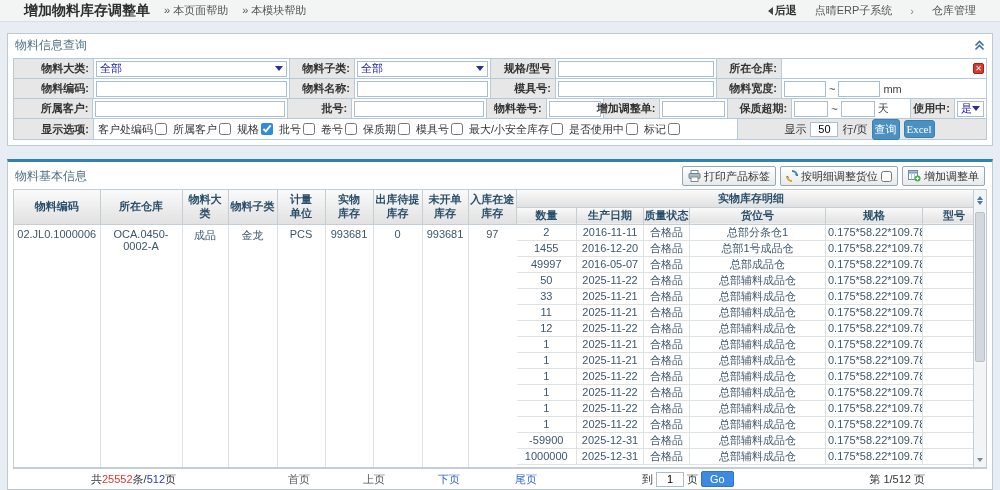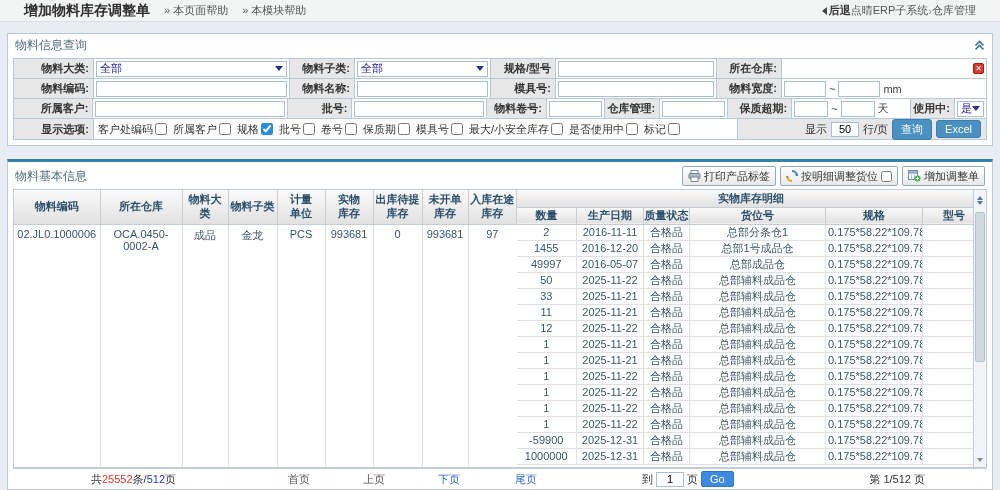--- a/index.html
+++ b/index.html
@@ -10,21 +10,21 @@
     font-size:11px;
     color:#333;
   }
   
   .topbar {
     height:22px; background:#f3f4f4; border-bottom:1px solid #dcdfe1;
     display:flex; align-items:center; padding:0 24px;
   }
   .topbar .title { font-size:14px; font-weight:bold; color:#2f2f2f; }
   .topbar .helplink { margin-left:14px; color:#555; font-size:11px; text-decoration:none; cursor:pointer; }
-  .topbar .right { margin-left:auto; display:flex; align-items:center; gap:0; color:#555; }
+  .topbar .right { margin-left:auto; display:flex; align-items:center; gap:18px; color:#555; }
   .topbar .back { font-weight:bold; color:#333; cursor:pointer; display:flex; align-items:center; gap:2px;}
   .tri-left { width:0; height:0; border-top:4px solid transparent; border-bottom:4px solid transparent; border-right:5px solid #444; display:inline-block; }
   .crumb { color:#555; cursor:pointer; }
   .crumb-sep { color:#888; }
 
   
   .panel { background:#fff; border:1px solid #bccad5; margin:0 7px; }
   .qpanel { margin-top:11px; }
   .mpanel { margin-top:13px; border-top:3px solid #3183ab; }
   .panel-head { display:flex; align-items:center; padding:3px 7px 2px; }
@@ -43,24 +43,24 @@
   .txt.small { width:42px; }
   .selectbox { height:16px; border:1px solid #a9bfcf; background:#fff; width:100%;
     display:flex; align-items:center; justify-content:space-between; padding:0 3px; color:#1a1aa6; cursor:pointer; }
   .chev-down { width:0; height:0; border-left:4px solid transparent; border-right:4px solid transparent; border-top:5px solid #27318f; }
   .unit { margin:0 3px; color:#444; }
   .redicon { width:11px; height:11px; background:#d43a2f; border:1px solid #a82015; border-radius:2px;
     color:#fff; font-size:8px; line-height:10px; text-align:center; margin-left:auto; cursor:pointer; flex:0 0 11px;}
   .optcell { background:#fff; gap:6px; padding-left:4px; flex-wrap:nowrap; overflow:hidden;}
   .opt { display:inline-flex; align-items:center; gap:2px; white-space:nowrap; }
   .opt input { width:12px; height:12px; accent-color:#2d8ce0; cursor:pointer; }
-  .pagesize-cell { background:#e7e7e7; justify-content:flex-end; gap:4px; padding-right:5px; }
+  .pagesize-cell { background:#e7e7e7; justify-content:center; gap:4px; padding-right:5px; }
   .pagesize-input { width:28px; height:15px; border:1px solid #a9bfcf; text-align:center; font-size:11px; }
   .btn-blue { background:#4a90c0; border:1px solid #3a7fae; color:#fff; border-radius:3px;
-    padding:2px 8px; font-size:11px; cursor:pointer; font-family:Liberation Sans, sans-serif; }
+    padding:2px 2px; font-size:11px; cursor:pointer; font-family:Liberation Serif, serif; }
 
   
   .mpanel .panel-head { padding:4px 7px 3px; }
   .toolbar { margin-left:auto; display:flex; align-items:center; gap:4px; }
   .tbtn { display:flex; align-items:center; gap:3px; border:1px solid #8fa9bd; background:linear-gradient(#ffffff,#e9e9e9);
     padding:2px 5px; height:20px; cursor:pointer; color:#333; font-size:11px; border-radius:2px;}
   .tbtn input { width:11px; height:11px; }
 
   
   .grid { margin:0 5px; border:1px solid #c3cdd5; display:flex; height:279px; overflow:hidden; background:#fff;}
@@ -189,21 +189,21 @@
           <input class="txt" style="">
         </div>
       <div class="fcell lab" style="width:65px">批号:</div>
       <div class="fcell val" style="width:136px">
           <input class="txt" style="">
         </div>
       <div class="fcell lab" style="width:60px">物料卷号:</div>
       <div class="fcell val" style="width:58px">
           <input class="txt" style="">
         </div>
-      <div class="fcell lab" style="width:56px">仓库管理:</div>
+      <div class="fcell lab" style="width:56px">增加调整单:</div>
       <div class="fcell val" style="width:68px">
           <input class="txt" style="">
         </div>
       <div class="fcell lab" style="width:65px">保质超期:</div>
       <div class="fcell val" style="width:120px">
         <input class="txt small" style="width: 34px;">
         <span class="unit">~</span>
         <input class="txt small" style="width: 34px;">
         <span class="unit">天</span>
       </div>

